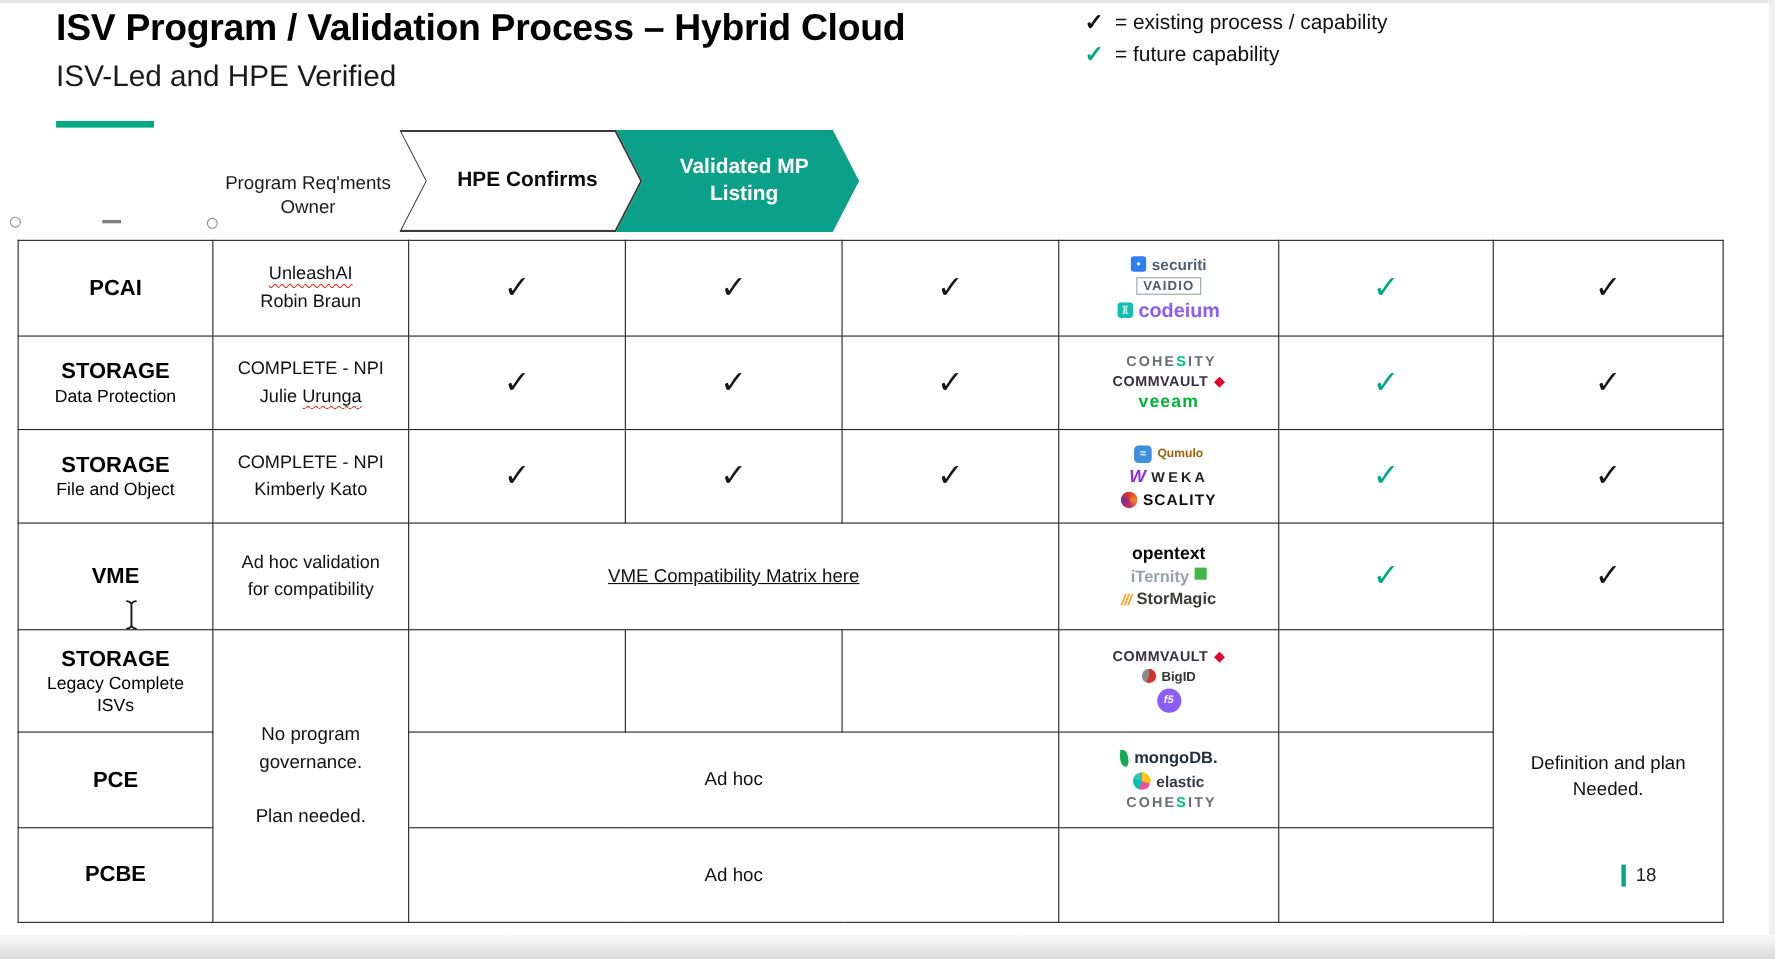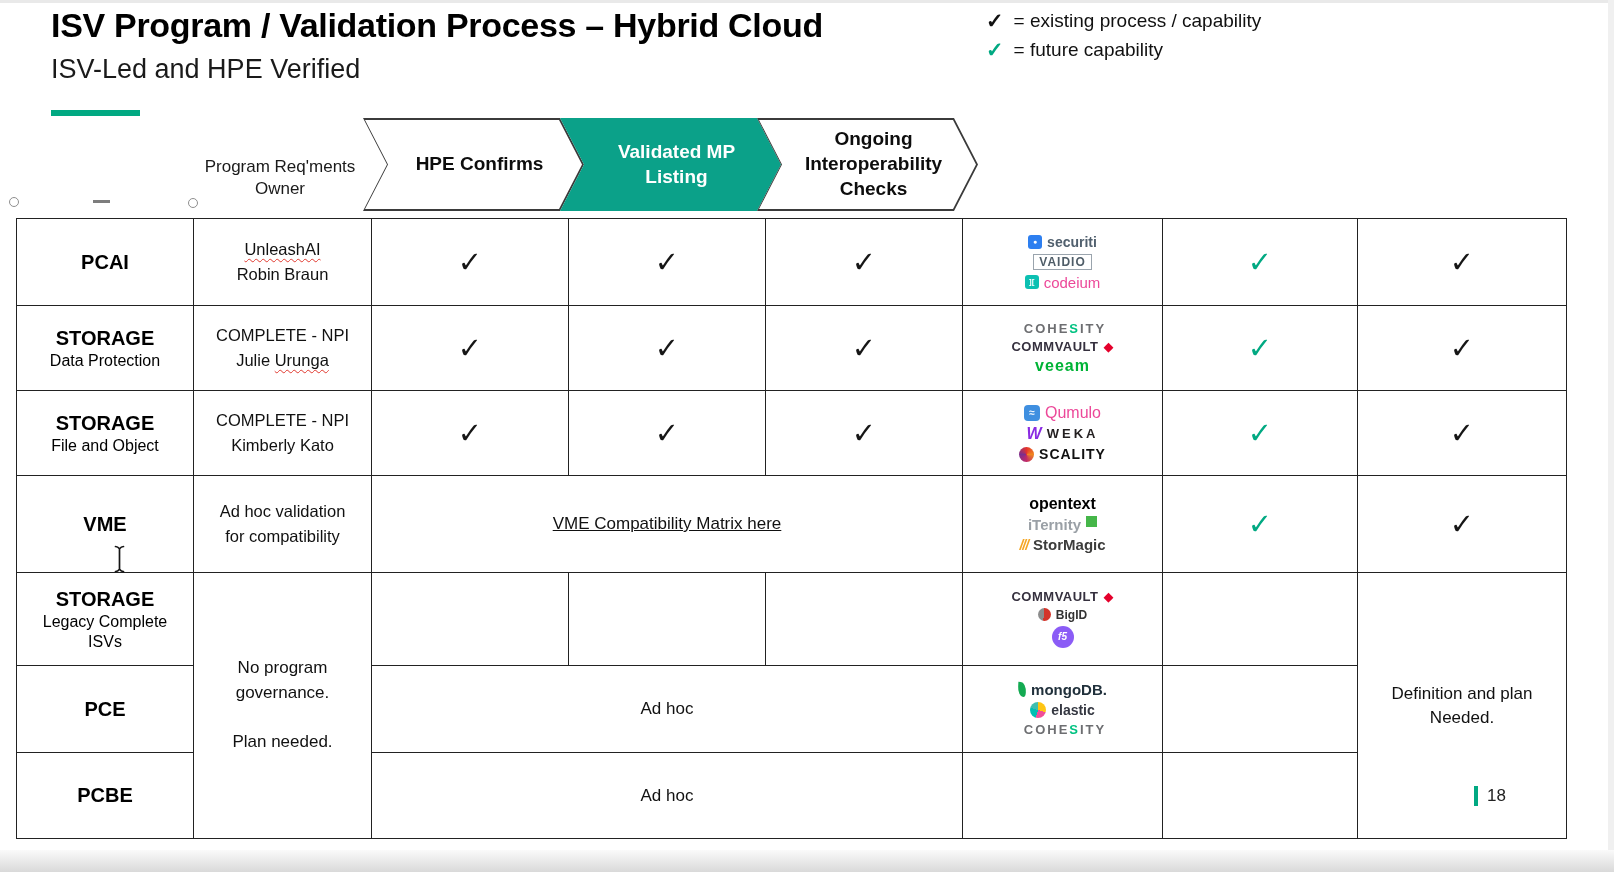--- a/index.html
+++ b/index.html
@@ -58,28 +58,28 @@
 
   .logos{display:flex;flex-direction:column;align-items:center;justify-content:flex-end;gap:5px;padding:5px 0;}
   .logo{display:inline-flex;align-items:center;gap:5px;line-height:1;}
   .lg-ic{display:inline-flex;align-items:center;justify-content:center;flex:none;}
   .lg-label{font-size:13px;}
 
   .ic-securiti{width:14px;height:14px;background:#2d7ff0;border-radius:3px;color:#fff;font-size:7px;}
   .logo-securiti .lg-label{color:#51606e;font-weight:600;font-size:14px;}
   .logo-vaidio .lg-label{border:1.5px solid #9aa4ad;color:#4f5d68;padding:1px 5px;letter-spacing:1px;font-weight:700;font-size:12px;}
   .ic-codeium{width:14px;height:14px;background:#0cc0b2;border-radius:3px;color:#fff;font-size:8px;font-weight:700;}
-  .logo-codeium .lg-label{color:#ec4899;font-weight:400;font-size:15px;}
+  .logo-codeium .lg-label{color:#8b5cf6;font-weight:700;font-size:18px;}
   .logo-cohesity .lg-label{color:#6d6e71;letter-spacing:2px;font-weight:600;font-size:13px;}
   .logo-cohesity .coh-s{color:#00c281;font-weight:800;}
   .ic-commvault{color:#e4002b;font-size:13px;}
   .logo-commvault .lg-label{color:#35303e;font-weight:800;font-size:13px;letter-spacing:0.5px;}
   .logo-veeam .lg-label{color:#00b336;font-weight:800;font-size:16px;letter-spacing:1px;}
   .ic-qumulo{width:16px;height:16px;background:#3f8fe0;border-radius:4px;color:#fff;font-size:10px;font-weight:700;}
-  .logo-qumulo .lg-label{color:#ec4899;font-weight:400;font-size:16px;}
+  .logo-qumulo .lg-label{color:#a16207;font-weight:700;font-size:11px;}
   .ic-weka{color:#8a2be2;font-weight:800;font-style:italic;font-size:16px;}
   .logo-weka .lg-label{color:#231f20;letter-spacing:3px;font-weight:600;font-size:13px;}
   .ic-scality{width:15px;height:15px;border-radius:50%;background:conic-gradient(#e4332d,#f0861f,#c12a68,#7a2f8f,#e4332d);}
   .logo-scality .lg-label{color:#101010;font-weight:800;font-size:14px;letter-spacing:1px;}
   .logo-opentext .lg-label{color:#000;font-weight:800;font-size:16px;}
   .logo-iternity .lg-label{color:#9aa0a6;font-weight:700;font-size:15px;}
   .ic-iternity{width:11px;height:11px;background:#45b649;margin-top:-6px;}
   .ic-stormagic{color:#f5a623;font-weight:800;font-style:italic;letter-spacing:-1px;font-size:14px;}
   .logo-stormagic .lg-label{color:#3c3c3b;font-weight:800;font-size:15px;}
   .ic-bigid{width:13px;height:13px;border-radius:50%;background:conic-gradient(#d3342a 0 55%, #8c8c8c 55% 100%);}
@@ -132,29 +132,20 @@
         <span class="chev-main">HPE Confirms</span>
       </div>
   </div>
   <div class="chev chev-dark">
     <div class="chev-bg"></div>
     <div class="chev-label">
         <span class="chev-main">Validated MP
 Listing</span>
       </div>
   </div>
-  <div class="chev chev-outline">
-    <div class="chev-bg"></div>
-      <div class="chev-fill"></div>
-    <div class="chev-label">
-        <span class="chev-main">Ongoing
-Interoperability
-Checks</span>
-      </div>
-  </div>
 </div>
 
 <table class="tbl">
   <colgroup>
     <col style="width:177px">
       <col style="width:178px">
       <col style="width:197px">
       <col style="width:197px">
     <col style="width:197px">
       <col style="width:200px">

